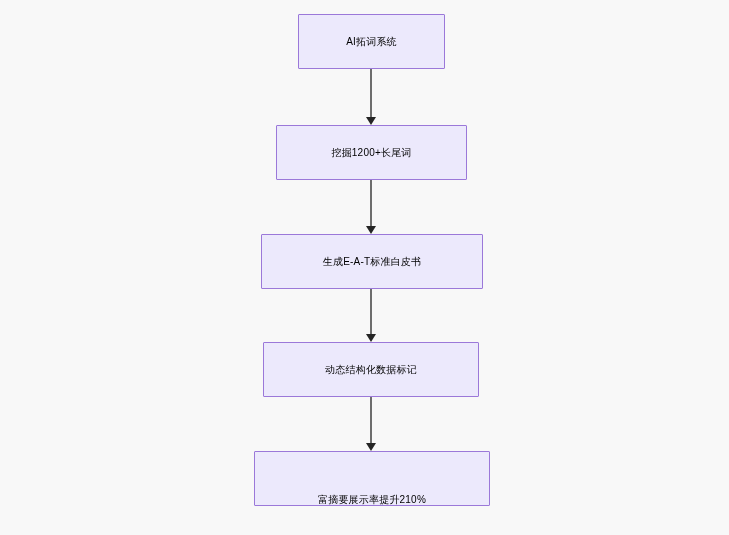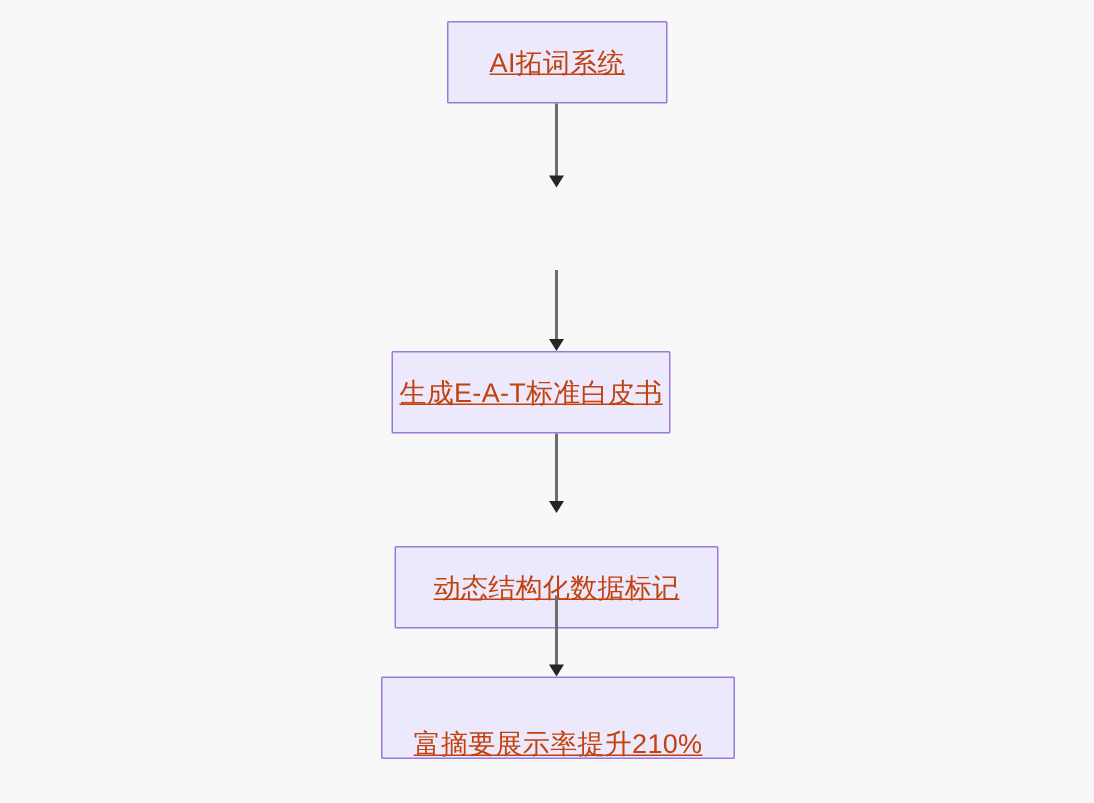--- a/index.html
+++ b/index.html
@@ -23,26 +23,25 @@
     box-sizing: border-box;
     background: #ece9fc;
     border: 1.4px solid #9b78d9;
     border-radius: 1px;
     display: flex;
     align-items: center;
     justify-content: center;
     height: 55px;
   }
   .node-label {
-    font-size: 18px;
-    color: #c2410c;
+    font-size: 10px;
+    color: #000000;
     letter-spacing: 0.2px;
     line-height: 1;
     white-space: nowrap;
-    text-decoration: underline;
   }
   .connector {
     position: absolute;
     width: 18px;
     display: flex;
     flex-direction: column;
     align-items: center;
   }
   .connector-line {
     width: 2px;
@@ -54,22 +53,22 @@
     height: 0;
     border-left: 5.5px solid transparent;
     border-right: 5.5px solid transparent;
     border-top: 8px solid #252525;
     margin-top: -1px;
   }
 
   
   #node-0 { left: 298px; top: 14px;  width: 147px; }
   #node-1 { left: 276px; top: 125px; width: 191px; }
-  #node-2 { left: 261px; top: 234px; width: 186px; }
-  #node-3 { left: 263px; top: 342px; width: 216px; margin-top: 22px; }
+  #node-2 { left: 261px; top: 234px; width: 222px; }
+  #node-3 { left: 263px; top: 342px; width: 216px; }
   #node-4 { left: 254px; top: 451px; width: 236px; align-items: flex-end; }
 
   
   #edge-0 { left: 362px; top: 69px;  height: 56px; }
   #edge-1 { left: 362px; top: 180px; height: 54px; }
   #edge-2 { left: 362px; top: 289px; height: 53px; }
   #edge-3 { left: 362px; top: 397px; height: 54px; }
 </style>
 </head>
 <body>
@@ -78,20 +77,23 @@
 
   <div class="node" id="node-0">
     <span class="node-label">AI拓词系统</span>
   </div>
 
   <div class="connector" id="edge-0">
     <div class="connector-line"></div>
     <div class="connector-head"></div>
   </div>
 
+  <div class="node" id="node-1">
+    <span class="node-label">挖掘1200+长尾词</span>
+  </div>
 
   <div class="connector" id="edge-1">
     <div class="connector-line"></div>
     <div class="connector-head"></div>
   </div>
 
   <div class="node" id="node-2">
     <span class="node-label">生成E-A-T标准白皮书</span>
   </div>
 

